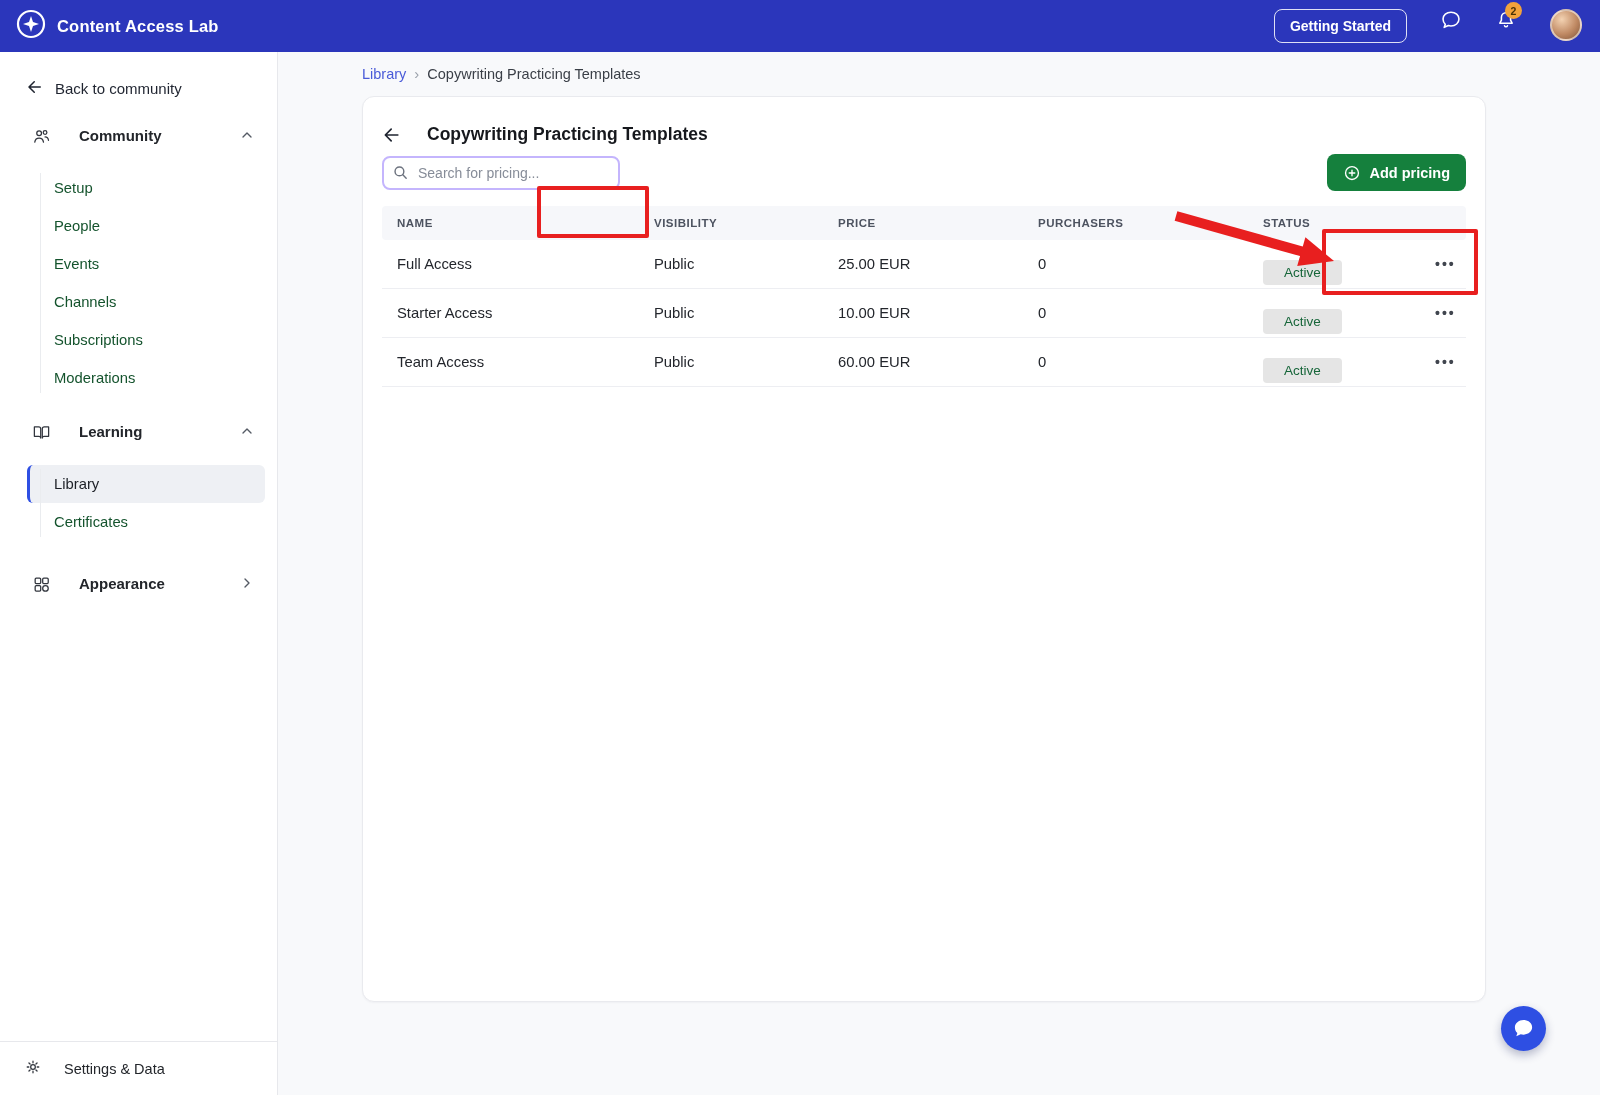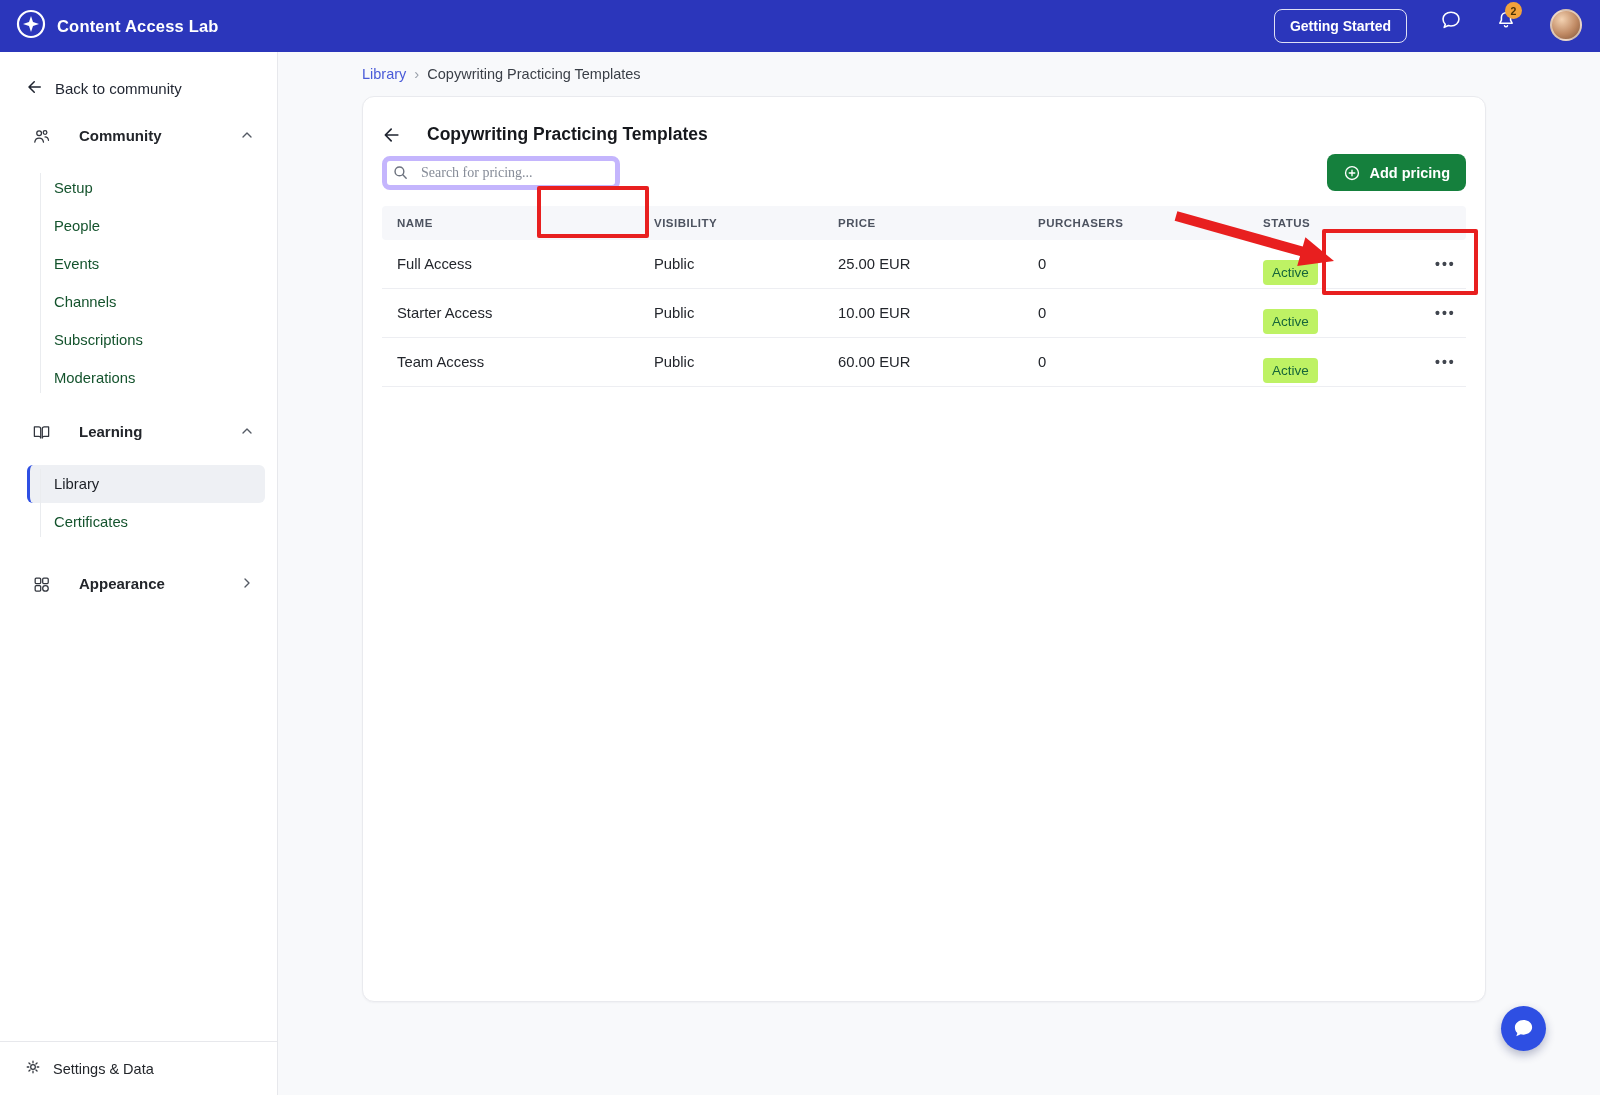--- a/index.html
+++ b/index.html
@@ -71,21 +71,21 @@
     border-radius:6px; cursor:pointer;
   }
   .subnav li.selected {
     background:#eef0f4; color:#1c1f26; font-weight:500;
     border-left:3px solid #2e4fe3; padding-left:24px;
   }
   .section-gap { height:26px; }
   .small-gap { height:8px; }
   .sidebar-footer {
     border-top:1px solid #e7e8ec; height:54px;
-    display:flex; align-items:center; gap:11px;
+    display:flex; align-items:center; gap:22px;
     padding:0 24px; font-size:14.5px; font-weight:500; color:#23262b; cursor:pointer;
   }
 
   
   .main { position:absolute; top:52px; left:278px; right:0; bottom:0; background:#f8f9fb; }
   .breadcrumb {
     margin:13px 0 0 84px; font-size:14.5px;
     display:flex; align-items:center; gap:8px;
   }
   .breadcrumb .bc-link { color:#4a5bd8; cursor:pointer; }
@@ -106,22 +106,22 @@
   .tab {
     font-size:15px; font-weight:500; color:#3c414a;
     padding:0 3px 15px 3px; cursor:pointer;
     border-bottom:3px solid transparent; margin-bottom:-1px;
   }
   .tab.active { color:#14161b; font-weight:600; border-bottom-color:#2e4fe3; }
 
   .toolbar { margin-top:9px; display:flex; align-items:center; justify-content:space-between; }
   .search-wrap { position:relative; }
   .search-input {
-    width:238px; height:34px; border:5px solid #c4b5fd; border-radius:8px;
-    padding:0 10px 0 34px; font-size:14px; font-family:Liberation Serif, serif; color:#23262c;
+    width:238px; height:34px; border:2px solid #c4b5fd; border-radius:8px;
+    padding:0 10px 0 34px; font-size:14px; font-family:Liberation Sans, sans-serif; color:#23262c;
     background:#fff; outline:none;
   }
   .search-input::placeholder { color:#868c98; }
   .search-icon { position:absolute; left:10px; top:8px; }
   .btn-add {
     height:37px; background:#15803d; color:#fff; border:none; border-radius:8px;
     font-size:14.5px; font-weight:600; font-family:inherit;
     display:flex; align-items:center; gap:8px; padding:0 16px; cursor:pointer;
   }
 
@@ -132,23 +132,23 @@
     align-items:center;
   }
   .t-head { background:#f6f7fa; height:34px; border-radius:4px; }
   .t-head .cell {
     font-size:11.5px; font-weight:700; letter-spacing:.5px; color:#4d5360;
   }
   .t-body .t-row { height:49px; border-bottom:1px solid #edeef2; }
   .cell { padding-left:15px; font-size:14.8px; color:#23262c; }
   .cell.actions { padding-left:0; padding-right:14px; text-align:right; }
   .badge-active {
-    display:inline-block; background:#bef264; color:#17663a;
+    display:inline-block; background:#e5e5e5; color:#17663a;
     font-size:13.5px; font-weight:500;
-    padding:5px 9px; border-radius:4px;margin-top:16px;
+    padding:5px 21px; border-radius:4px;margin-top:16px;
   }
   .dots-btn {
     background:none; border:none; cursor:pointer;
     font-size:14px; font-weight:700; letter-spacing:2px; color:#40454e;
     padding:4px 2px;
   }
 
   
   .chat-fab {
     position:absolute; right:54px; bottom:44px; width:45px; height:45px;

